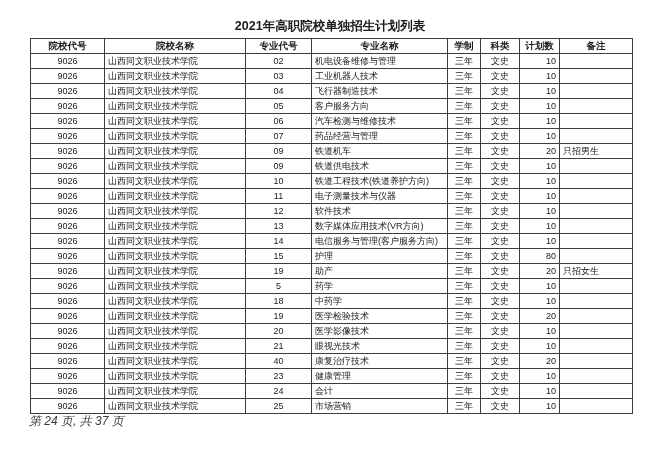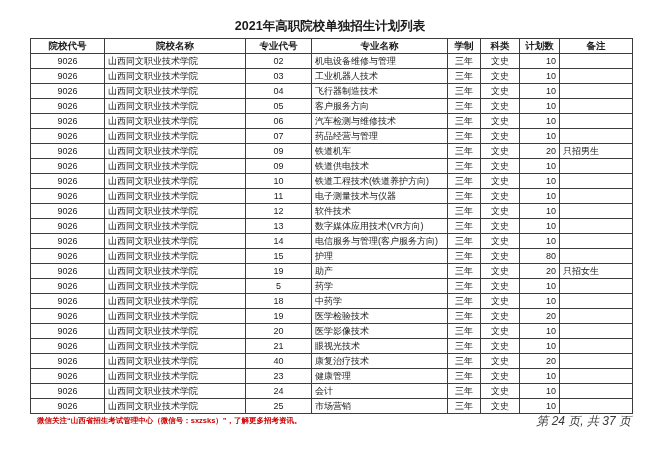--- a/index.html
+++ b/index.html
@@ -366,17 +366,16 @@
           <td class="c-left">市场营销</td>
           <td class="c-center">三年</td>
           <td class="c-center">文史</td>
           <td class="c-right">10</td>
           <td class="c-left"></td>
         </tr>
       </tbody>
   </table>
 
   <div class="footer">
-    <div class="notice">微信关注“山西省招生考试管理中心（微信号：sxzsks）”，了解更多招考资讯。</div>
     <div class="page-info">第 24 页, 共 37 页</div>
   </div>
 
 </div>
 
 </body></html>

